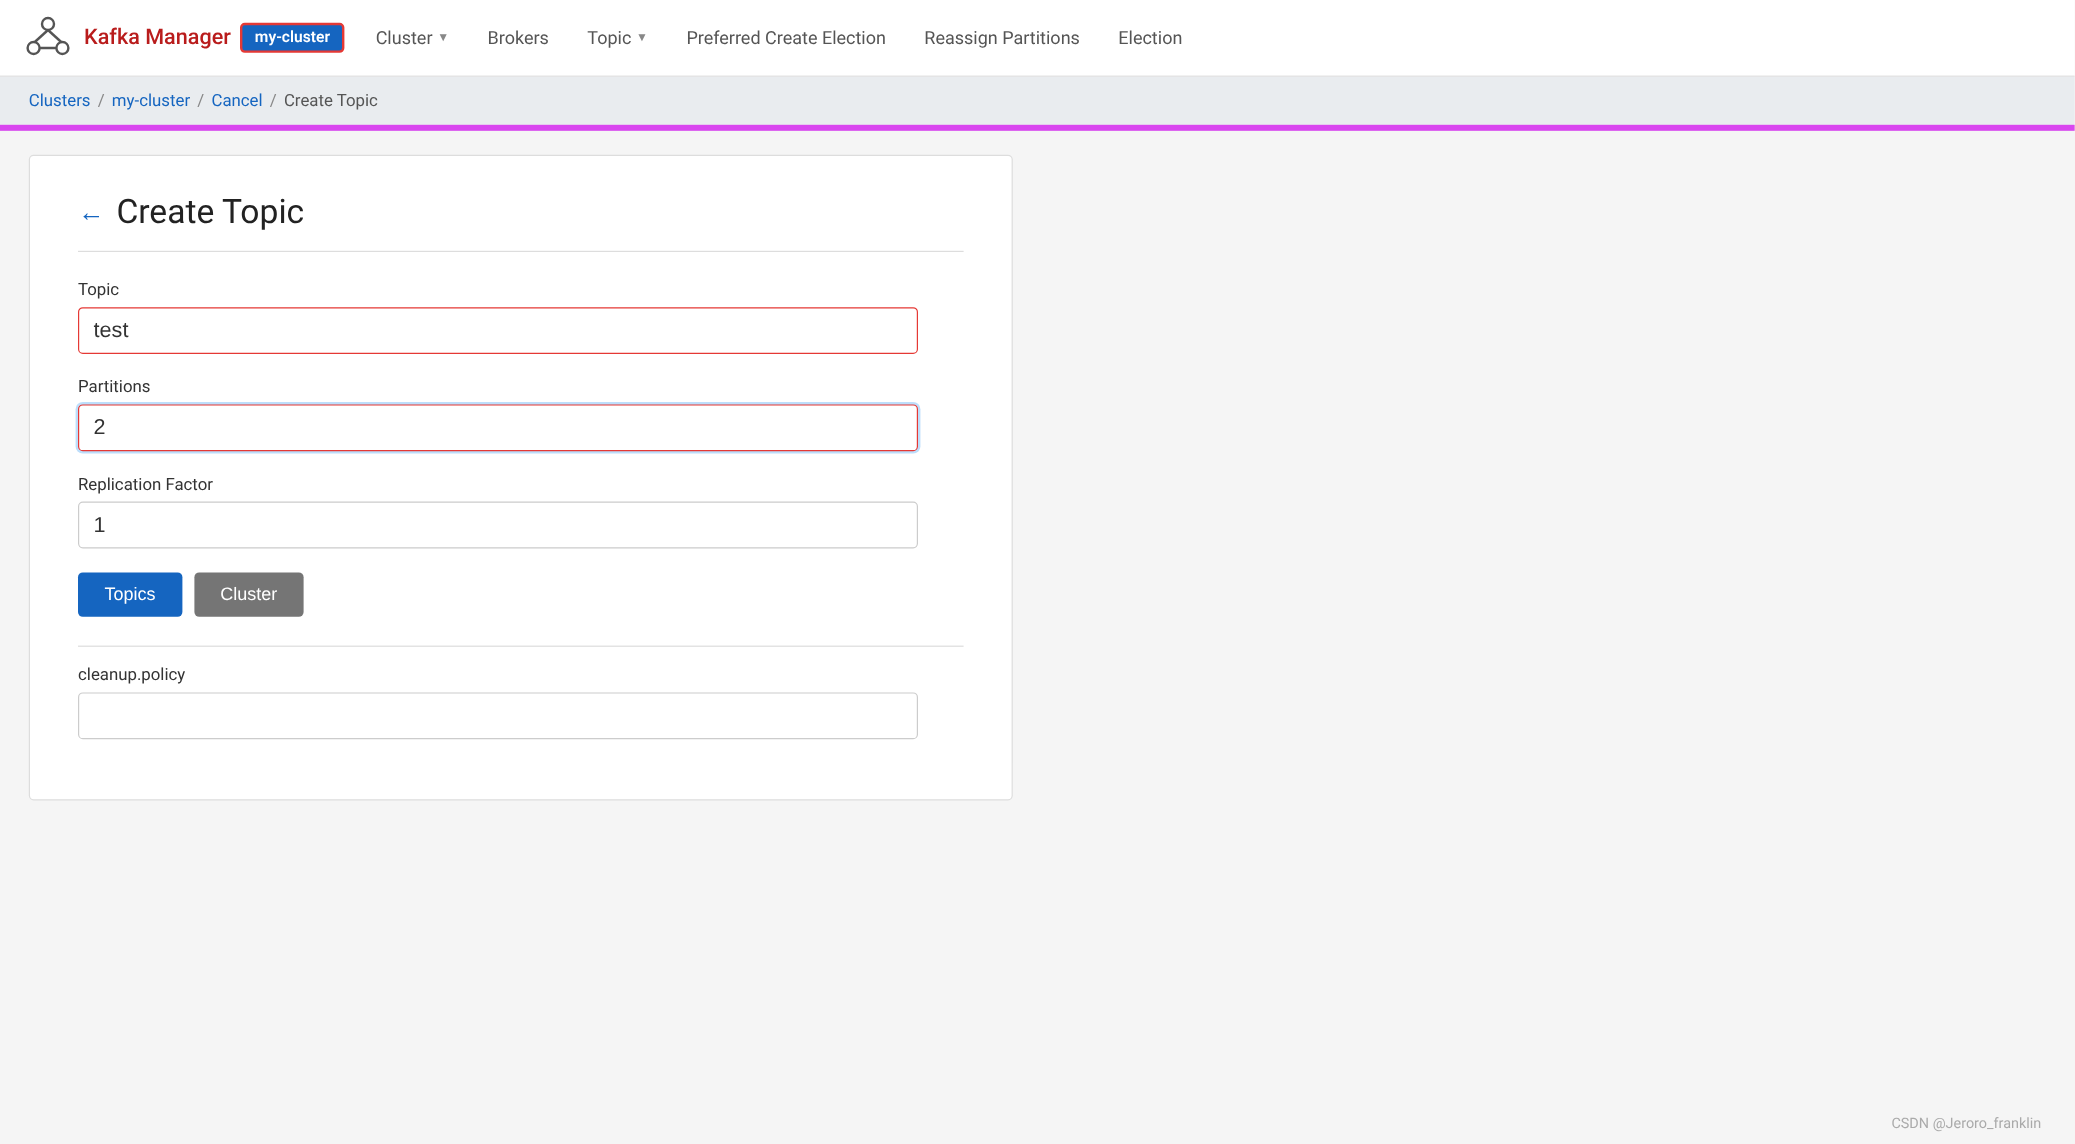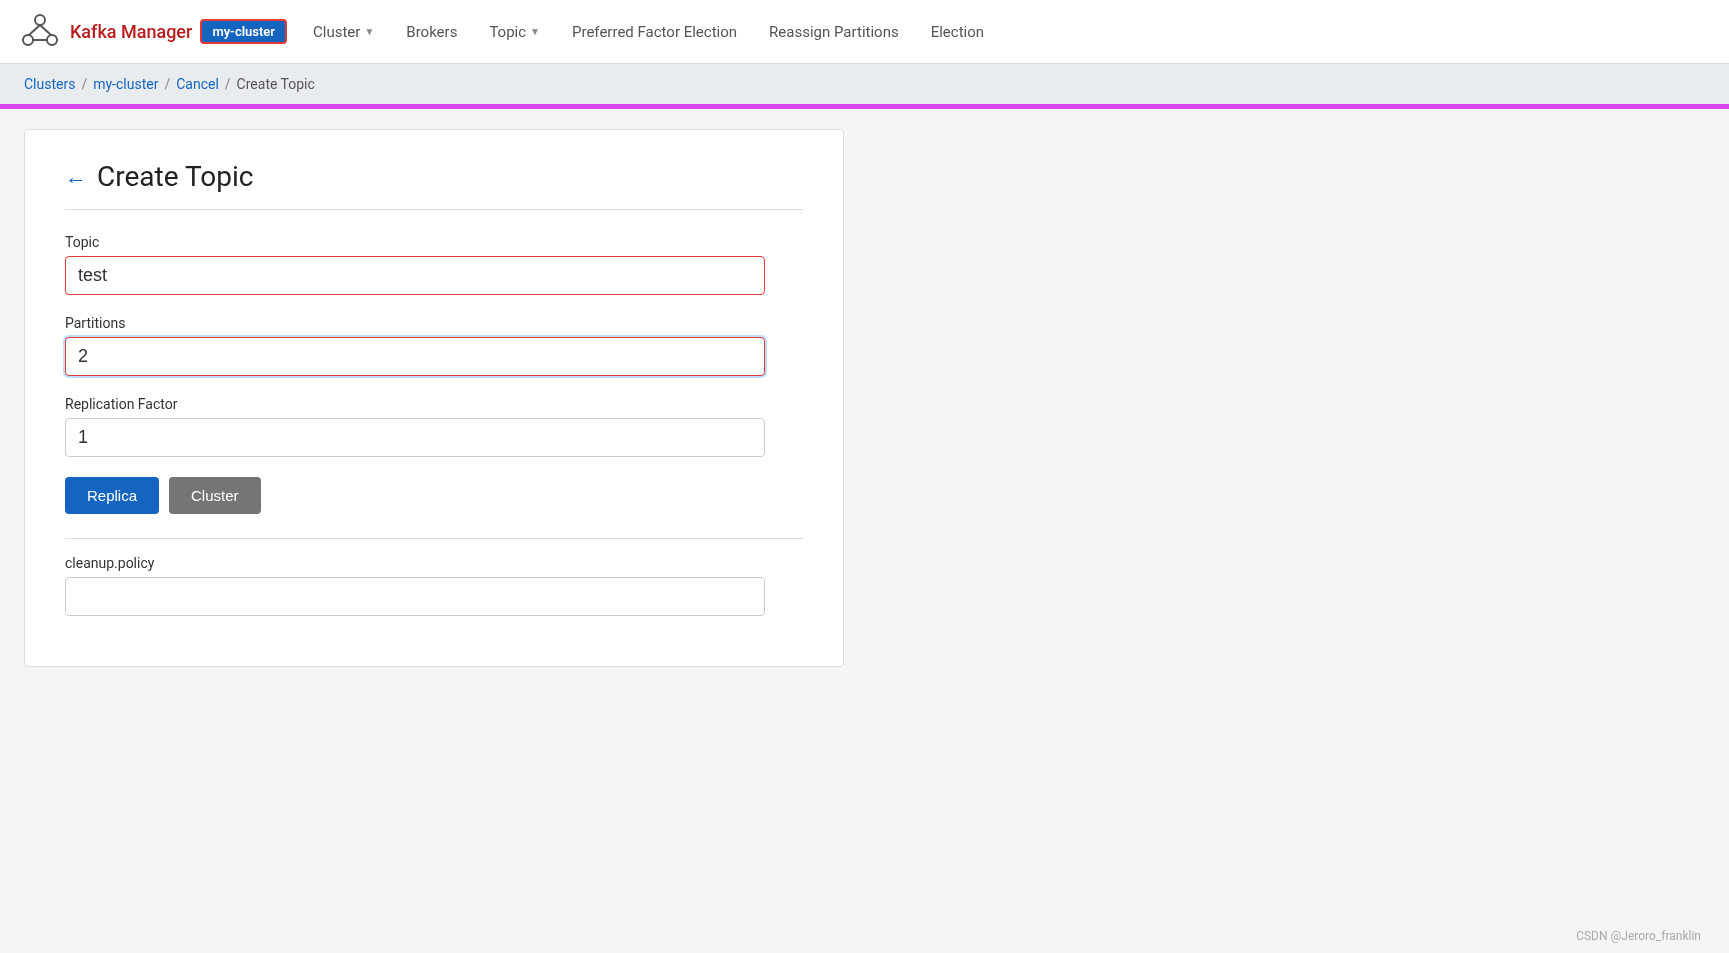--- a/index.html
+++ b/index.html
@@ -204,21 +204,21 @@
       <span class="nav-dropdown-arrow">▼</span>
     </li>
     <li class="nav-item">
       <span>Brokers</span>
     </li>
     <li class="nav-item">
       <span>Topic</span>
       <span class="nav-dropdown-arrow">▼</span>
     </li>
     <li class="nav-item">
-      <span>Preferred Factor Election</span>
+      <span>Preferred Create Election</span>
     </li>
     <li class="nav-item">
       <span>Reassign Partitions</span>
     </li>
     <li class="nav-item">
       <span>Election</span>
     </li>
   </ul>
 </nav>
 
@@ -250,21 +250,21 @@
       <label class="form-label" for="partitions-input">Partitions</label>
       <input id="partitions-input" class="form-input focused-blue" type="number" value="2" style="">
     </div>
 
     <div class="form-group">
       <label class="form-label" for="replication-input">Replication Factor</label>
       <input id="replication-input" class="form-input" type="number" value="1" style="">
     </div>
 
     <div class="btn-row">
-      <button class="btn-create">Replica</button>
+      <button class="btn-create">Topics</button>
       <button class="btn-cancel">Cluster</button>
     </div>
 
     <div class="section-divider">
       <div class="form-group">
         <label class="form-label" for="cleanup-policy-input">cleanup.policy</label>
         <input id="cleanup-policy-input" class="form-input" type="text" value="" style="">
       </div>
     </div>
 

